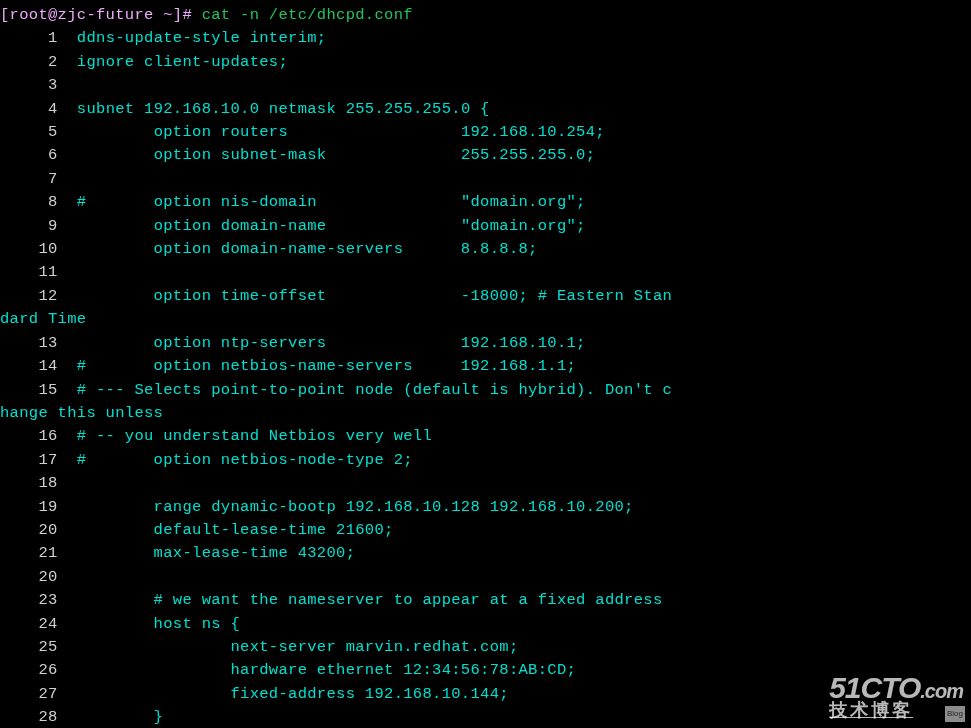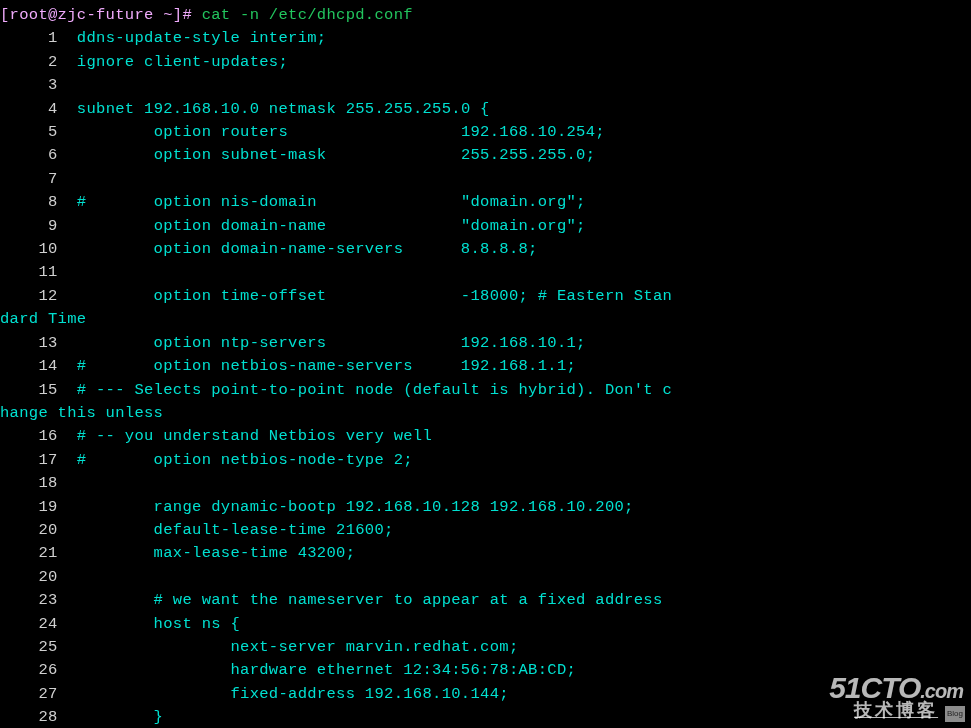--- a/index.html
+++ b/index.html
@@ -22,21 +22,21 @@
     color: #00e0d0;
   }
   .prompt { color: #f0abfc; }
   .cmd    { color: #22c55e; }
   .lineno { color: #d0d0d0; }
   .code   { color: #00e0d0; text-align: center; }
   .watermark {
     position: absolute;
     right: 8px;
     bottom: 8px;
-    text-align: center;
+    text-align: left;
     font-family: Arial, sans-serif;
     color: rgba(255,255,255,0.72);
     line-height: 1.05;
     pointer-events: none;
     user-select: none;
   }
   .watermark .big {
     font-size: 30px;
     font-weight: 900;
     font-style: italic;

